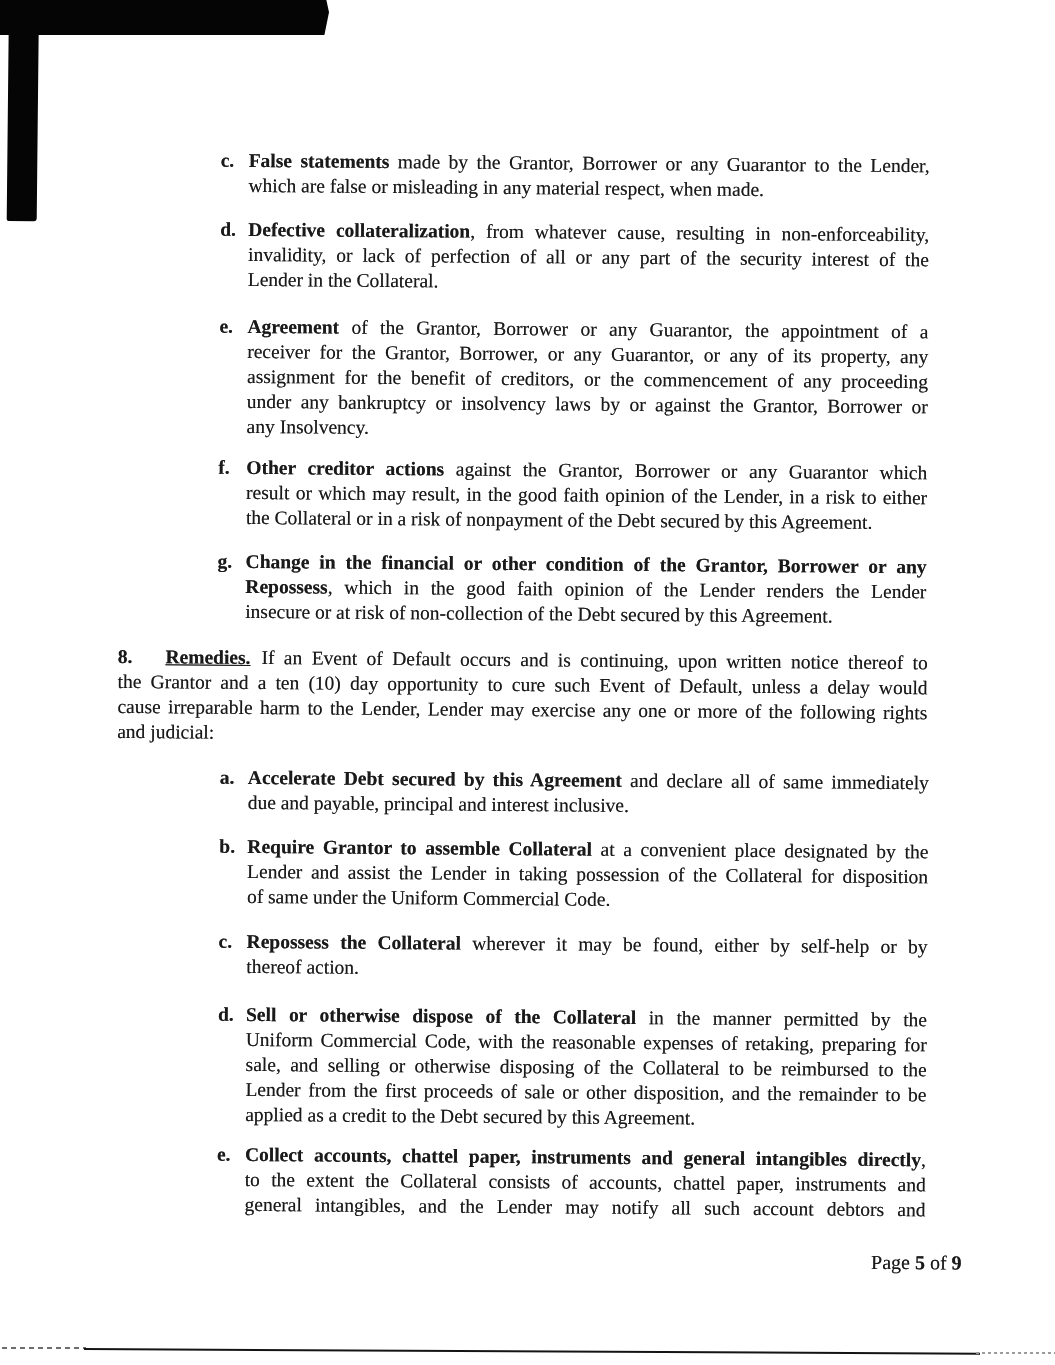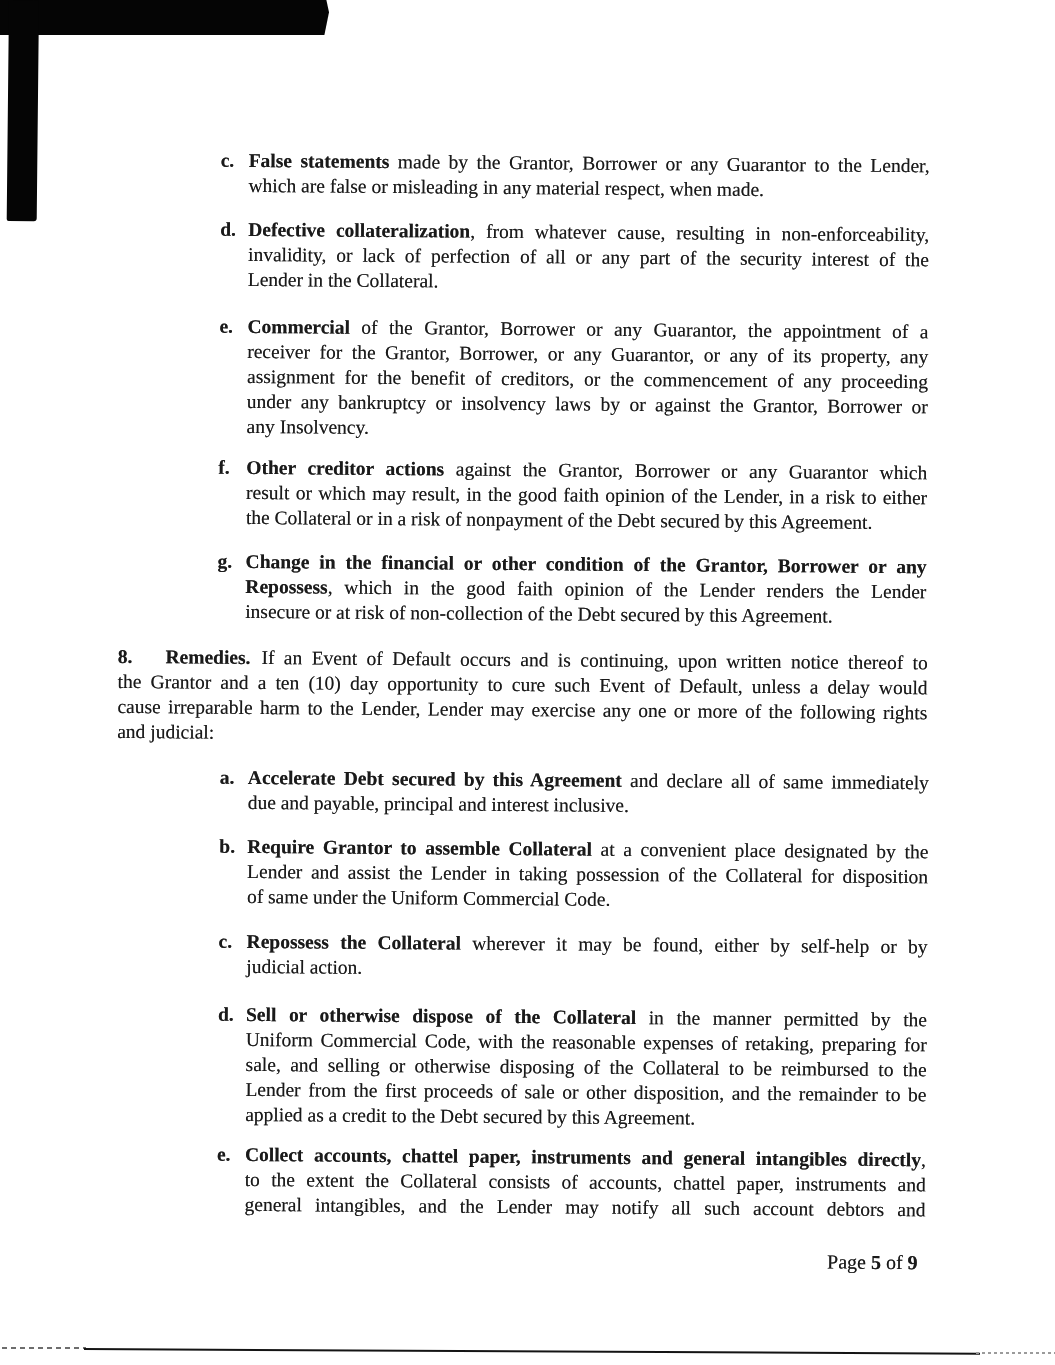--- a/index.html
+++ b/index.html
@@ -30,24 +30,24 @@
   }
   .item .item-text{margin-left:28px;width:681px;}
   .para{width:810px;}
   .line{
     text-align:justify;
     text-align-last:justify;
     text-justify:inter-word;
   }
   .line.last{text-align-last:left;}
   .b{font-weight:700;}
-  .u{}
+  .u{text-decoration:underline;}
   .spacer{display:inline-block;height:1px;}
   .footer-block{font-size:20px;line-height:25px;}
-  .footer-block .line{text-align:left;text-align-last:left;}
+  .footer-block .line{text-align:left;text-align-last:left;margin-left:44px;}
 
   
   .bar-top{
     position:absolute;left:0;top:0;width:329px;height:35px;
     background:#050505;
     clip-path:polygon(0 0,99.2% 0,100% 35%,98.6% 100%,0 100%);
   }
   .bar-left{
     position:absolute;left:9px;top:0;width:30px;height:221px;
     background:#050505;
@@ -91,21 +91,21 @@
       <div class="item-text">
           <div class="line"><span class="b ">Defective collateralization</span><span class="">, from whatever cause, resulting in non-enforceability,</span></div>
           <div class="line"><span class="">invalidity, or lack of perfection of all or any part of the security interest of the</span></div>
           <div class="line last"><span class="">Lender in the Collateral.</span></div>
         </div>
     </div>
 
     <div class="block item" style="left:222px;top:312px">
       <span class="letter">e.</span>
       <div class="item-text">
-          <div class="line"><span class="b ">Commercial</span><span class=""> of the Grantor, Borrower or any Guarantor, the appointment of a</span></div>
+          <div class="line"><span class="b ">Agreement</span><span class=""> of the Grantor, Borrower or any Guarantor, the appointment of a</span></div>
           <div class="line"><span class="">receiver for the Grantor, Borrower, or any Guarantor, or any of its property, any</span></div>
           <div class="line"><span class="">assignment for the benefit of creditors, or the commencement of any proceeding</span></div>
           <div class="line"><span class="">under any bankruptcy or insolvency laws by or against the Grantor, Borrower or</span></div>
           <div class="line last"><span class="">any Insolvency.</span></div>
         </div>
     </div>
 
     <div class="block item" style="left:222px;top:453px">
       <span class="letter">f.</span>
       <div class="item-text">
@@ -145,21 +145,21 @@
           <div class="line"><span class="b ">Require Grantor to assemble Collateral</span><span class=""> at a convenient place designated by the</span></div>
           <div class="line"><span class="">Lender and assist the Lender in taking possession of the Collateral for disposition</span></div>
           <div class="line last"><span class="">of same under the Uniform Commercial Code.</span></div>
         </div>
     </div>
 
     <div class="block item" style="left:226px;top:927px">
       <span class="letter">c.</span>
       <div class="item-text">
           <div class="line"><span class="b ">Repossess the Collateral</span><span class=""> wherever it may be found, either by self-help or by</span></div>
-          <div class="line last"><span class="">judicial action.</span></div>
+          <div class="line last"><span class="">thereof action.</span></div>
         </div>
     </div>
 
     <div class="block item" style="left:226px;top:1000px">
       <span class="letter">d.</span>
       <div class="item-text">
           <div class="line"><span class="b ">Sell or otherwise dispose of the Collateral</span><span class=""> in the manner permitted by the</span></div>
           <div class="line"><span class="">Uniform Commercial Code, with the reasonable expenses of retaking, preparing for</span></div>
           <div class="line"><span class="">sale, and selling or otherwise disposing of the Collateral to be reimbursed to the</span></div>
           <div class="line"><span class="">Lender from the first proceeds of sale or other disposition, and the remainder to be</span></div>

